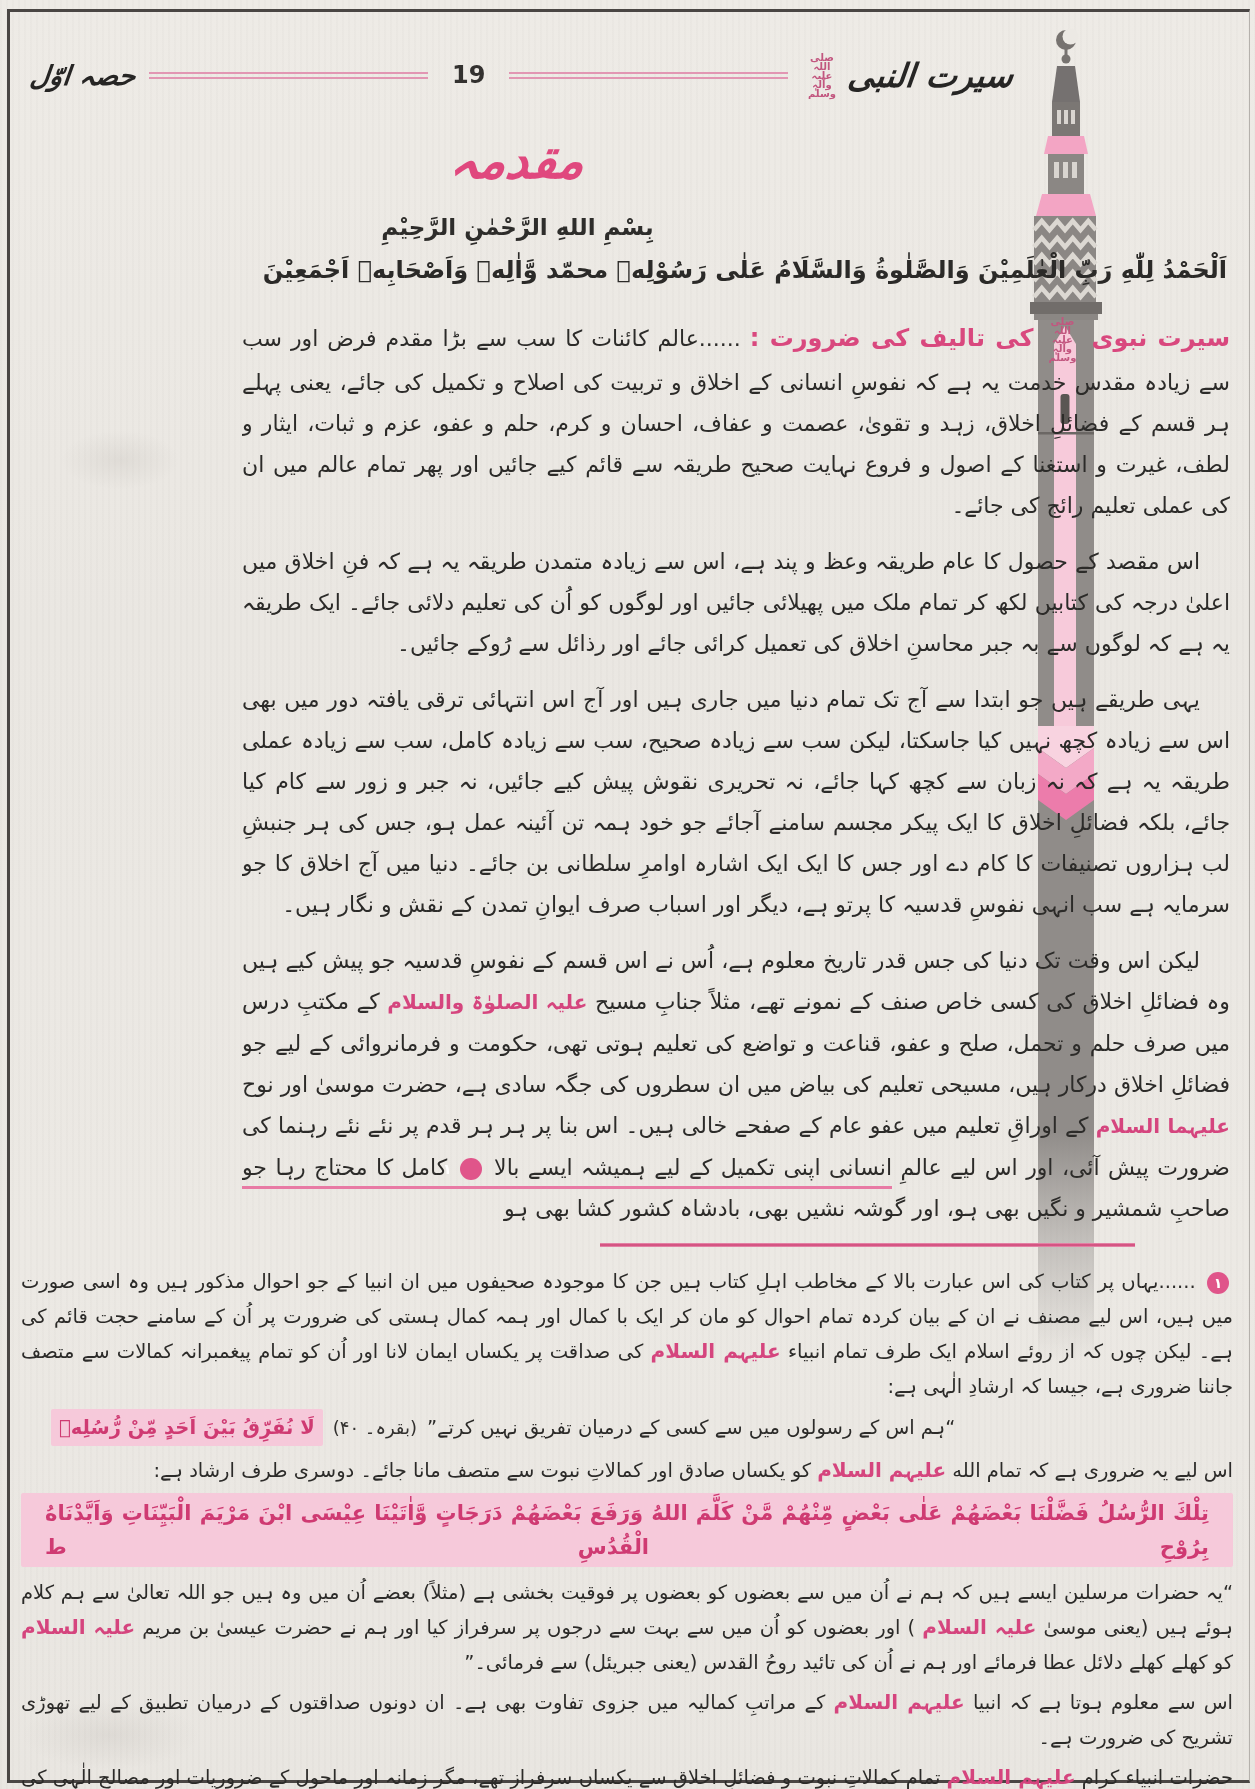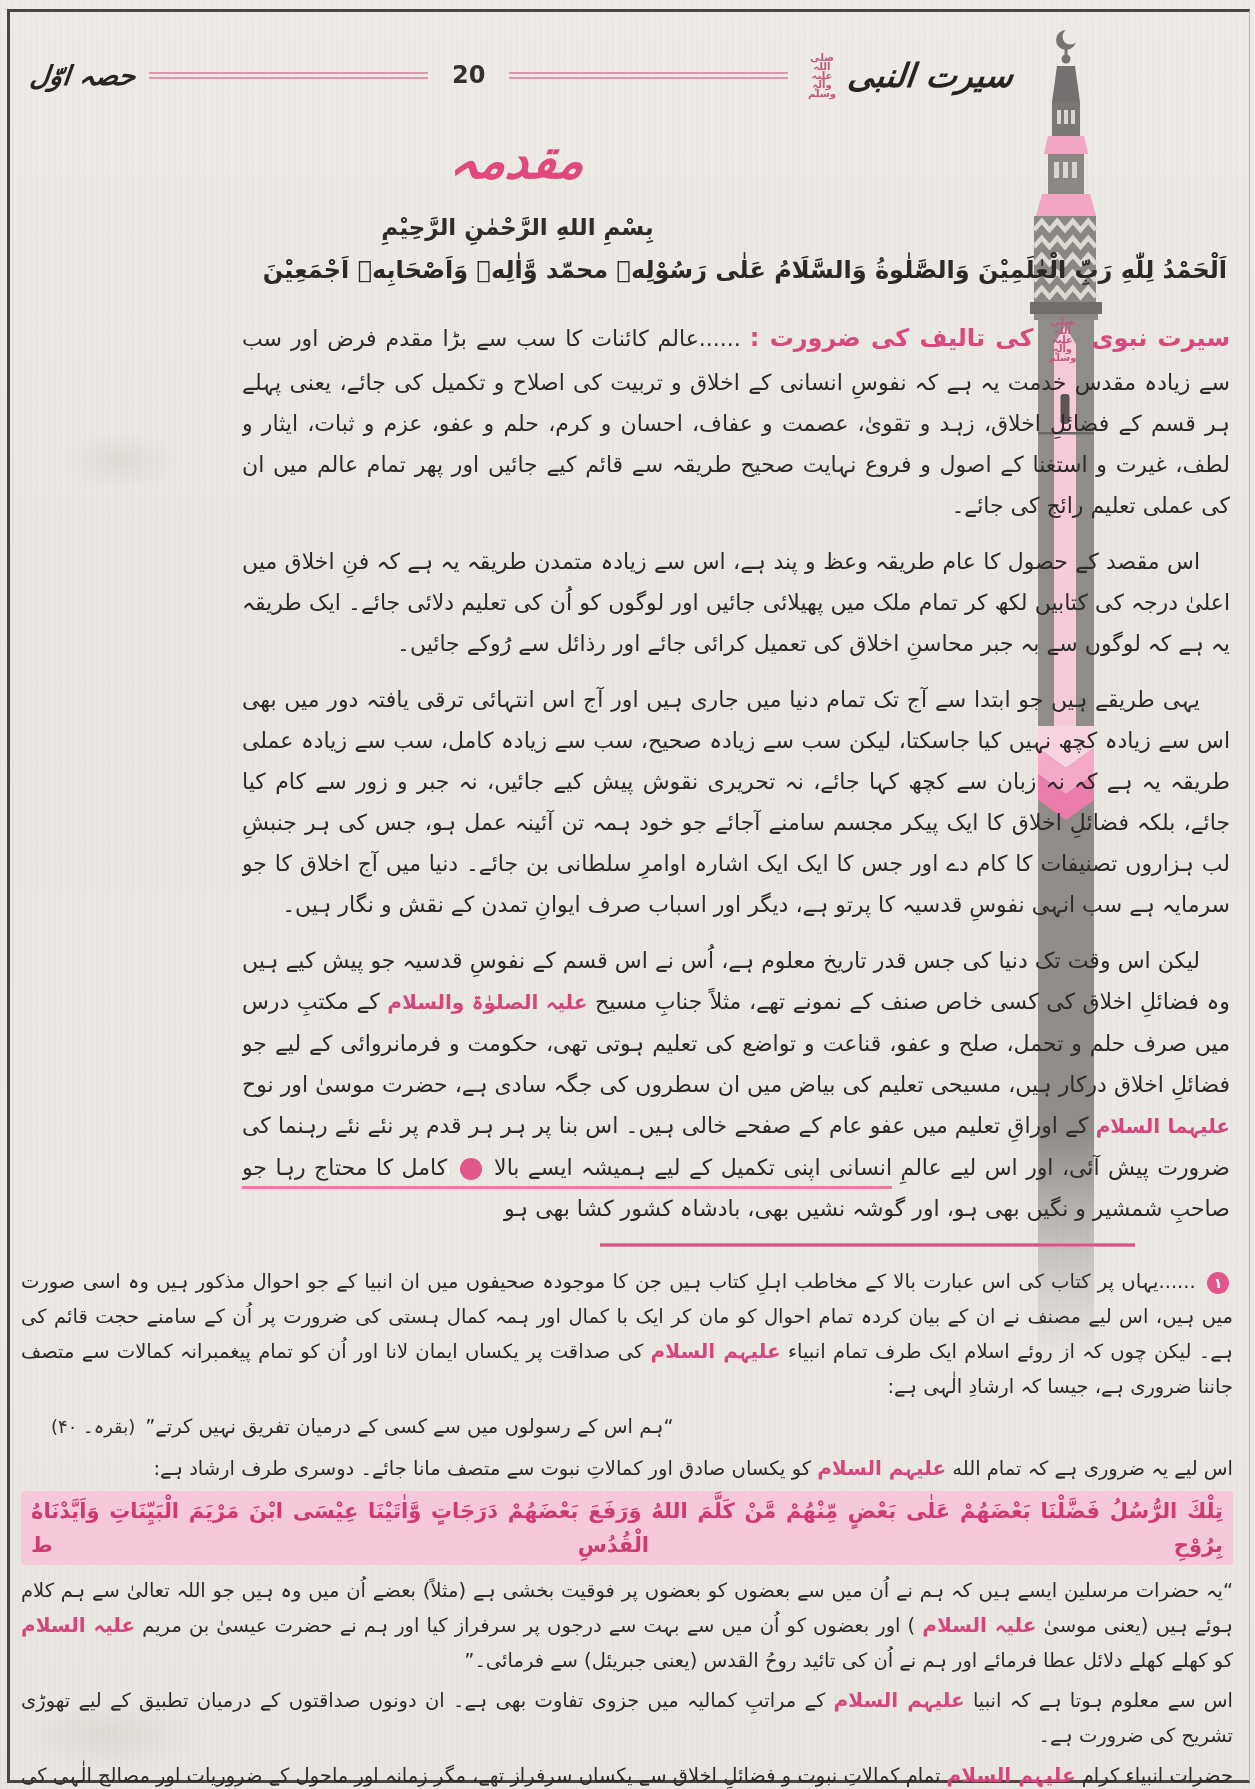--- a/index.html
+++ b/index.html
@@ -100,39 +100,39 @@
     margin:2px 40px 7px 30px;white-space:nowrap;
   }
   .q-arabic{
     background:#f6c9da;color:#cf3a72;font-weight:bold;padding:1px 8px;
     border-radius:2px;direction:rtl;
   }
   .q-ref{font-size:18px;color:#33312f;direction:rtl;}
   .q-urdu{font-weight:normal;direction:rtl;}
   .quote-block{
     background:#f6c9da;color:#cf3a72;font-weight:bold;font-size:21px;
-    padding:3px 10px;margin:4px 0 8px 0;text-align:justify;text-align-last:justify;
+    padding:3px 24px;margin:4px 0 8px 0;text-align:justify;text-align-last:justify;
     border-radius:2px;line-height:34px;
   }
   .smudge{
     position:absolute;pointer-events:none;border-radius:50%;
     background:radial-gradient(ellipse at center,rgba(120,112,105,0.10),transparent 70%);
   }
 </style>
 </head>
 <body>
 
 <div class="page">
   <div class="texture"></div>
   <div class="frame"></div>
 
   <div class="header">
     <div class="part-label">حصہ اوّل</div>
     <div class="h-rule"></div>
-    <div class="page-number">20</div>
+    <div class="page-number">19</div>
     <div class="h-rule"></div>
     <div class="book-title">
       <span class="t">سیرت النبی</span>
       <span class="medallion">صلی اللہ علیہ وآلہٖ وسلم</span>
     </div>
   </div>
 
   <svg class="minaret" viewBox="0 0 98 1340">
     <defs>
       <linearGradient id="fadeG" x1="0" y1="0" x2="0" y2="1">
@@ -211,20 +211,21 @@
   <div class="fn-separator"></div>
 
   <div class="footnote">
     <p>
       <span class="fn-ref">۱</span>
       <span>......یہاں پر کتاب کی اس عبارت بالا کے مخاطب اہلِ کتاب ہیں جن کا موجودہ صحیفوں میں ان انبیا کے جو احوال مذکور ہیں وہ اسی صورت میں ہیں، اس لیے مصنف نے ان کے بیان کردہ تمام احوال کو مان کر ایک با کمال اور ہمہ کمال ہستی کی ضرورت پر اُن کے سامنے حجت قائم کی ہے۔ لیکن چوں کہ از روئے اسلام ایک طرف تمام انبیاء</span>
       <span class="hon">علیہم السلام</span>
       <span>کی صداقت پر یکساں ایمان لانا اور اُن کو تمام پیغمبرانہ کمالات سے متصف جاننا ضروری ہے، جیسا کہ ارشادِ الٰہی ہے:</span>
     </p>
     <div class="quote-row">
+      <span class="q-arabic">لَا نُفَرِّقُ بَيْنَ اَحَدٍ مِّنْ رُّسُلِهٖ</span>
       <span class="q-ref">(بقرہ۔ ۴۰)</span>
       <span class="q-urdu">“ہم اس کے رسولوں میں سے کسی کے درمیان تفریق نہیں کرتے”</span>
     </div>
     <p>
       <span>اس لیے یہ ضروری ہے کہ تمام الله</span>
       <span class="hon">علیہم السلام</span>
       <span>کو یکساں صادق اور کمالاتِ نبوت سے متصف مانا جائے۔ دوسری طرف ارشاد ہے:</span>
     </p>
     <div class="quote-block">تِلْكَ الرُّسُلُ فَضَّلْنَا بَعْضَهُمْ عَلٰی بَعْضٍ مِّنْهُمْ مَّنْ كَلَّمَ اللهُ وَرَفَعَ بَعْضَهُمْ دَرَجَاتٍ وَّاٰتَيْنَا عِيْسَی ابْنَ مَرْيَمَ الْبَيِّنَاتِ وَاَيَّدْنَاهُ بِرُوْحِ الْقُدُسِ ط</div>
     <p>

